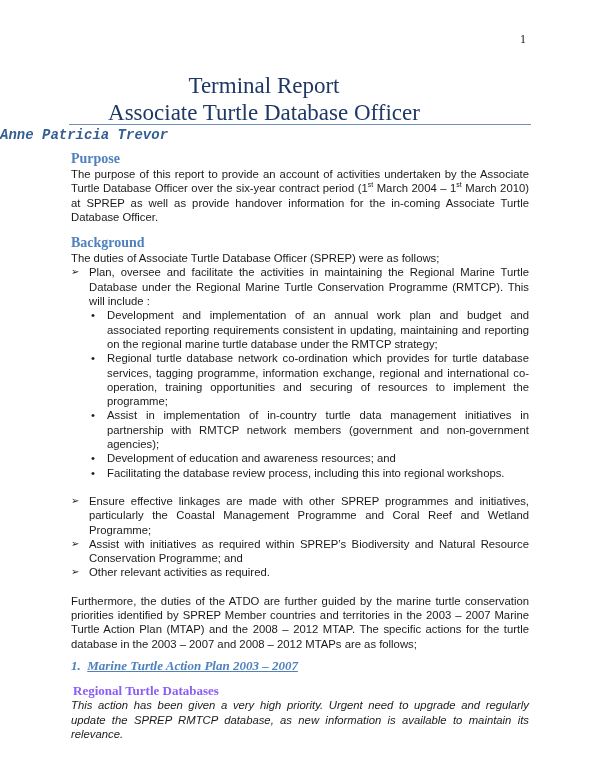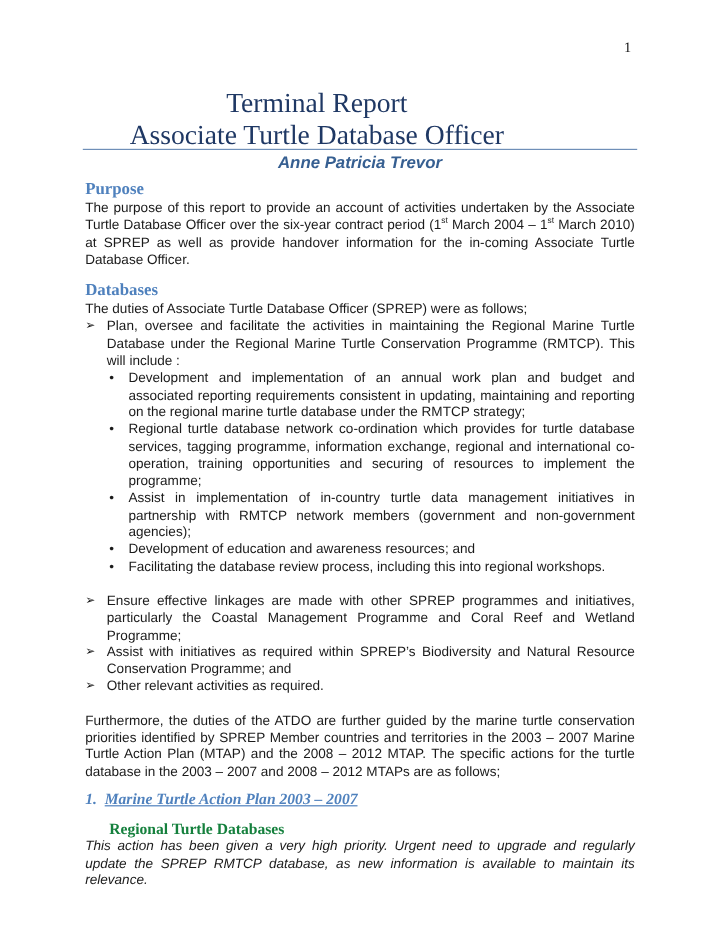--- a/index.html
+++ b/index.html
@@ -5,55 +5,55 @@
     html, body { margin: 0; padding: 0; background: #ffffff; }
     body { width: 600px; height: 776px; position: relative; overflow: hidden;
            font-family: "Liberation Sans", "DejaVu Sans", sans-serif; color: #1a1a1a; }
     .page { position: absolute; left: 0; top: 0; width: 600px; height: 776px; }
     .page-number { position: absolute; left: 520px; top: 32px; font-family: "Liberation Serif", serif; font-size: 12px; color: #111; }
     .title { position: absolute; left: 0; width: 528px; text-align: center;
              font-family: "Liberation Serif", "DejaVu Serif", serif; color: #1f3864; font-size: 23px; line-height: 27px; }
     .title.l1 { top: 72px; }
     .title.l2 { top: 99px; }
     .rule { position: absolute; left: 69px; width: 462px; top: 124px; height: 0; border-top: 1.5px solid #6f8fb8; }
-    .author { position: absolute; left: 0; width: 600px; top: 127px; text-align: center;
-              font-family: Liberation Sans, sans-serif; font-style: italic; font-weight: bold; color: #365f91; font-size: 14px; }
+    .author { position: absolute; left: 0; width: 600px; top: 127px; 
+              font-family: Liberation Mono, monospace; font-style: italic; font-weight: bold; color: #365f91; font-size: 14px; }
     .content { position: absolute; left: 71px; width: 458px; top: 150px; font-size: 11.3px; line-height: 14.3px; }
     h2 { font-family: "Liberation Serif", "DejaVu Serif", serif; color: #4f81bd; font-size: 14px; font-weight: bold;
          margin: 0; line-height: 17px; }
     h2.bg { margin-top: 10px; }
     p { margin: 0; text-align: justify; }
     ul { margin: 0; padding: 0; list-style: none; }
     li.arrow { position: relative; padding-left: 18px; text-align: justify; }
     li.arrow::before { content: "\27A2"; position: absolute; left: 0; top: 0; font-size: 10px; }
     li.dot { position: relative; padding-left: 36px; text-align: justify; }
     li.dot::before { content: "\2022"; position: absolute; left: 20px; top: 0; }
     .gap { height: 14px; }
     .section-link { font-family: "Liberation Serif", serif; font-style: italic; font-weight: bold; color: #4f81bd; font-size: 13px; margin-top: 8px; }
     .section-link a { color: #4f81bd; text-decoration: underline; }
-    h3 { font-family: "Liberation Serif", serif; color: #15803d; font-size: 13px; font-weight: bold; margin: 10px 0 0 20px; line-height: 15px; }
+    h3 { font-family: "Liberation Serif", serif; color: #8b5cf6; font-size: 13px; font-weight: bold; margin: 10px 0 0 2px; line-height: 15px; }
     .italic { font-style: italic; }
     sup { font-size: 7px; line-height: 0; }
   </style>
 </head>
 <body>
 
 <div class="page">
   <div class="page-number">1</div>
 
   <div class="title l1">Terminal Report</div>
   <div class="title l2">Associate Turtle Database Officer</div>
   <div class="rule"></div>
   <div class="author">Anne Patricia Trevor</div>
 
   <div class="content">
     <h2>Purpose</h2>
     <p><span>The purpose of this report to provide an account of activities undertaken by the Associate Turtle Database Officer over the six-year contract period (1</span><sup>st</sup><span> March 2004 – 1</span><sup>st</sup><span> March 2010) at SPREP as well as provide handover information for the in-coming Associate Turtle Database Officer.</span></p>
 
-    <h2 class="bg">Databases</h2>
+    <h2 class="bg">Background</h2>
     <p>The duties of Associate Turtle Database Officer (SPREP) were as follows;</p>
     <ul>
       <li class="arrow">
         <span>Plan, oversee and facilitate the activities in maintaining the Regional Marine Turtle Database under the Regional Marine Turtle Conservation Programme (RMTCP).  This will include :</span>
         <ul>
           <li class="dot" style="margin-left:-18px">Development and implementation of an annual work plan and budget and associated reporting requirements consistent in updating, maintaining and reporting on the regional marine turtle database under the RMTCP strategy;</li>
           <li class="dot" style="margin-left:-18px">Regional turtle database network co-ordination which provides for turtle database services, tagging programme, information exchange, regional and international co-operation, training opportunities and securing of resources to implement the programme;</li>
           <li class="dot" style="margin-left:-18px">Assist in implementation of in-country turtle data management initiatives in partnership with RMTCP network members (government and non-government agencies);</li>
           <li class="dot" style="margin-left:-18px">Development of education and awareness resources; and</li>
           <li class="dot" style="margin-left:-18px">Facilitating the database review process, including this into regional workshops.</li>

